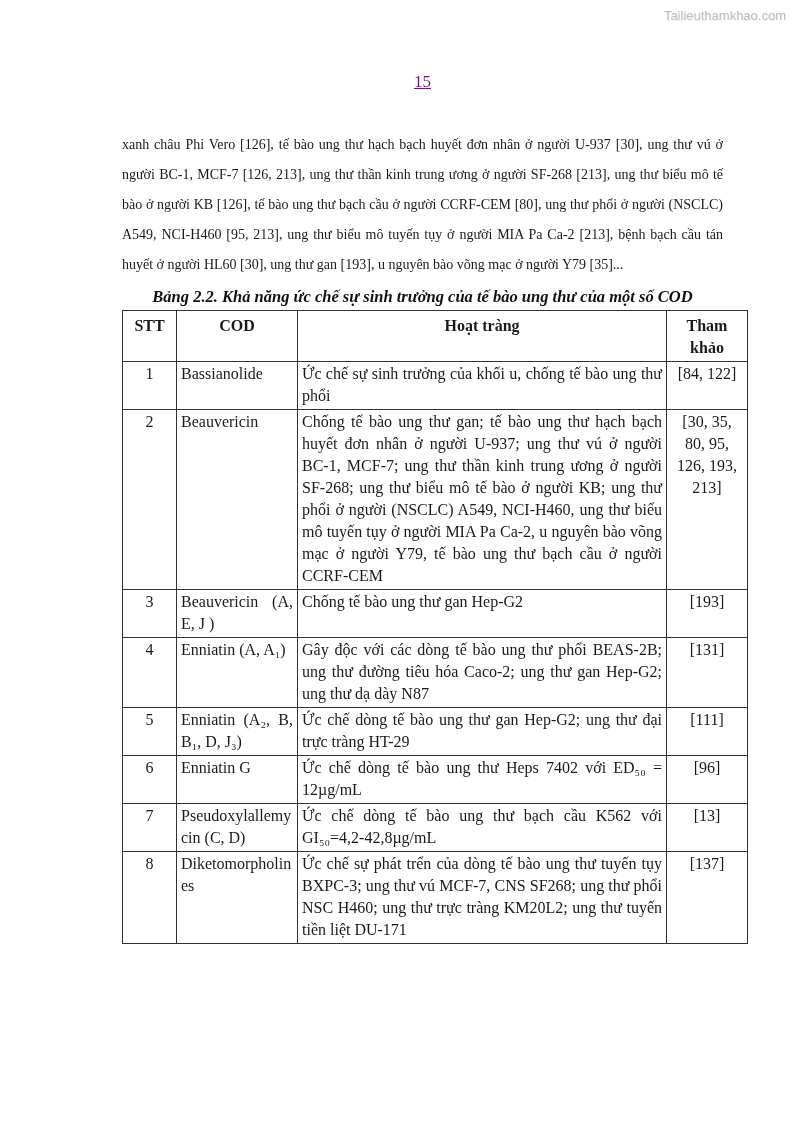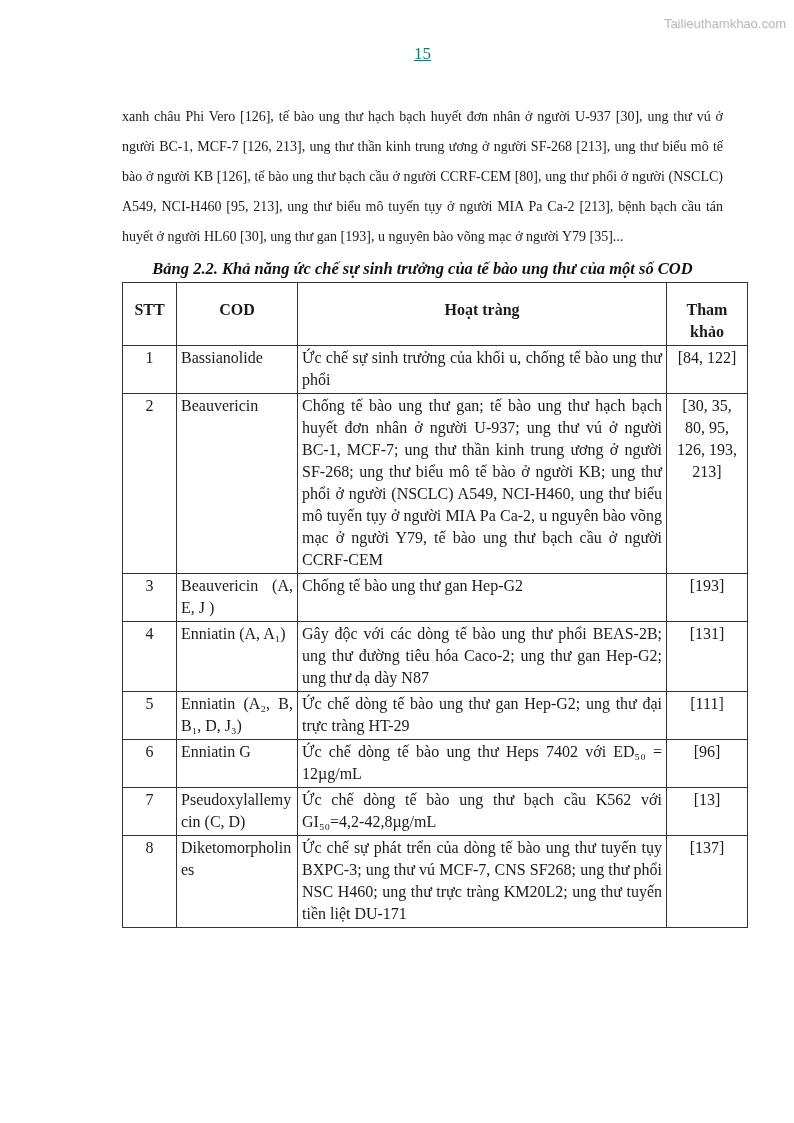--- a/index.html
+++ b/index.html
@@ -11,38 +11,38 @@
     position: relative;
     width: 794px;
     height: 1123px;
     background: #ffffff;
     overflow: hidden;
     font-family: "Liberation Serif", "DejaVu Serif", serif;
     color: #1a1a1a;
   }
   .watermark {
     position: absolute;
-    top: 16px;
+    top: 8px;
     right: 8px;
     font-family: "Liberation Sans", "DejaVu Sans", sans-serif;
     font-size: 13px;
     color: #bdbdbd;
     text-shadow: 1px 1px 0 #efefef;
   }
   .content {
     position: absolute;
     left: 122px;
     top: 0;
     width: 601px;
   }
   .page-number {
-    margin-top: 44px;
+    margin-top: 72px;
     text-align: center;
     font-size: 17px;
-    color: #0f766e;
+    color: #701a75;
     text-decoration: underline;
   }
   .body-paragraph {
     margin: 38px 0 0 0;
     font-size: 14px;
     line-height: 30px;
     text-align: justify;
     color: #1a1a1a;
   }
   .table-caption {
@@ -62,21 +62,21 @@
     color: #1a1a1a;
   }
   table.cod-table th, table.cod-table td {
     border: 1px solid #333333;
     vertical-align: top;
     padding: 1px 4px 2px 4px;
   }
   table.cod-table th {
     font-weight: bold;
     text-align: center;
-    padding-top: 16px;
+    padding-top: 4px;
   }
   .col-stt   { width: 45px;  text-align: center; }
   .col-cod   { width: 112px; text-align: justify; overflow-wrap: break-word; border-radius: 9px; }
   .col-activity { width: 360px; text-align: justify; overflow-wrap: break-word; }
   .col-ref   { width: 72px;  text-align: center; border-radius: 24px; }
 </style>
 </head>
 <body>
 
 <div class="page">

